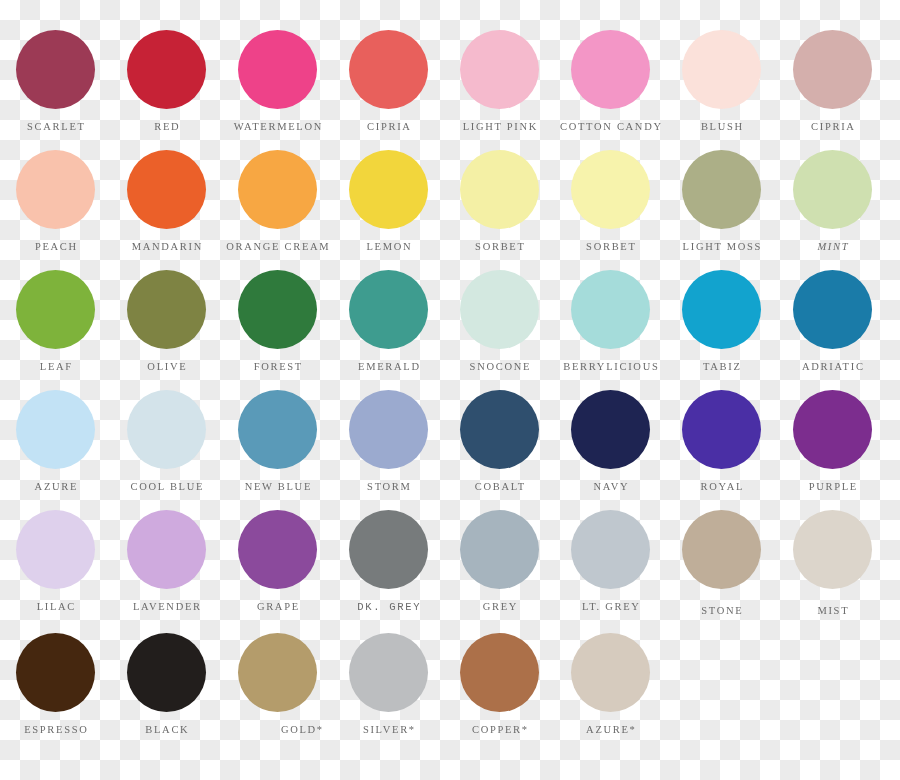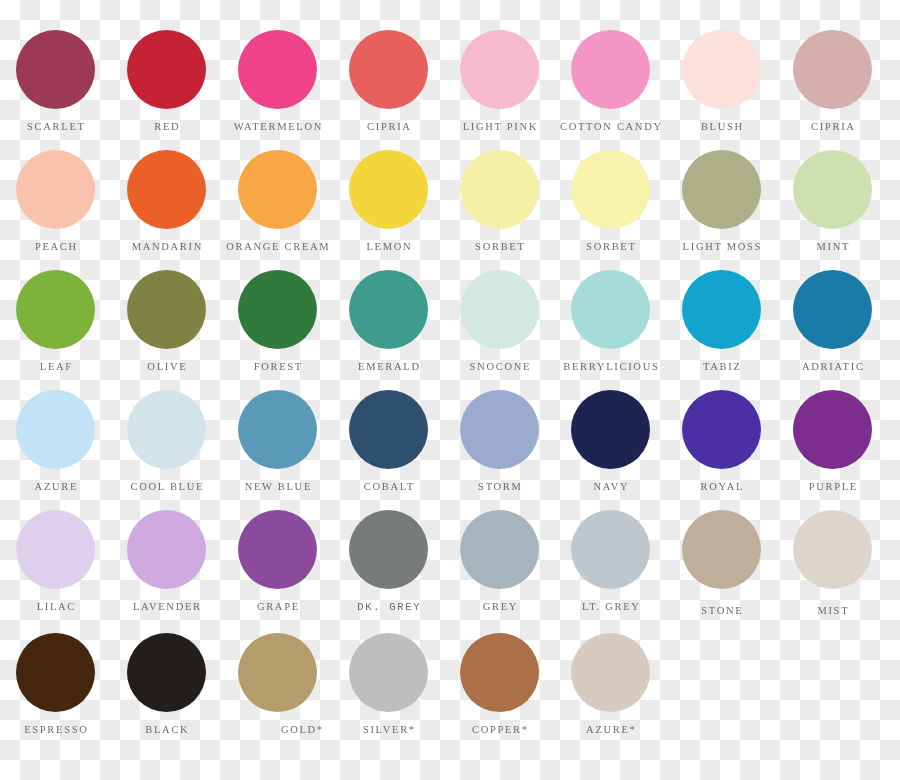--- a/index.html
+++ b/index.html
@@ -136,21 +136,21 @@
       <div class="swatch-cell">
         <div class="swatch-dot" style="background: rgb(247, 243, 172);"></div>
         <div class="swatch-label" style="color: rgb(107, 107, 107);">SORBET</div>
       </div>
       <div class="swatch-cell">
         <div class="swatch-dot" style="background: rgb(172, 175, 135);"></div>
         <div class="swatch-label" style="color: rgb(107, 107, 107);">LIGHT MOSS</div>
       </div>
       <div class="swatch-cell">
         <div class="swatch-dot" style="background: rgb(207, 224, 176);"></div>
-        <div class="swatch-label" style="color: rgb(107, 107, 107);">MINT</div>
+        <div class="swatch-label" style="color: rgb(107, 107, 107); font-style: italic;">MINT</div>
       </div>
     </div>
     <div class="palette-row" style="top: 265px;">
       <div class="swatch-cell">
         <div class="swatch-dot" style="background: rgb(126, 179, 59);"></div>
         <div class="swatch-label" style="color: rgb(107, 107, 107);">LEAF</div>
       </div>
       <div class="swatch-cell">
         <div class="swatch-dot" style="background: rgb(126, 131, 67);"></div>
         <div class="swatch-label" style="color: rgb(107, 107, 107);">OLIVE</div>
@@ -187,26 +187,26 @@
       </div>
       <div class="swatch-cell">
         <div class="swatch-dot" style="background: rgb(211, 227, 234);"></div>
         <div class="swatch-label" style="color: rgb(107, 107, 107);">COOL BLUE</div>
       </div>
       <div class="swatch-cell">
         <div class="swatch-dot" style="background: rgb(90, 154, 184);"></div>
         <div class="swatch-label" style="color: rgb(107, 107, 107);">NEW BLUE</div>
       </div>
       <div class="swatch-cell">
+        <div class="swatch-dot" style="background: rgb(155, 170, 207);"></div>
+        <div class="swatch-label" style="color: rgb(107, 107, 107);">STORM</div>
+      </div>
+      <div class="swatch-cell">
         <div class="swatch-dot" style="background: rgb(47, 79, 110);"></div>
         <div class="swatch-label" style="color: rgb(107, 107, 107);">COBALT</div>
-      </div>
-      <div class="swatch-cell">
-        <div class="swatch-dot" style="background: rgb(155, 170, 207);"></div>
-        <div class="swatch-label" style="color: rgb(107, 107, 107);">STORM</div>
       </div>
       <div class="swatch-cell">
         <div class="swatch-dot" style="background: rgb(30, 36, 82);"></div>
         <div class="swatch-label" style="color: rgb(107, 107, 107);">NAVY</div>
       </div>
       <div class="swatch-cell">
         <div class="swatch-dot" style="background: rgb(74, 47, 165);"></div>
         <div class="swatch-label" style="color: rgb(107, 107, 107);">ROYAL</div>
       </div>
       <div class="swatch-cell">

